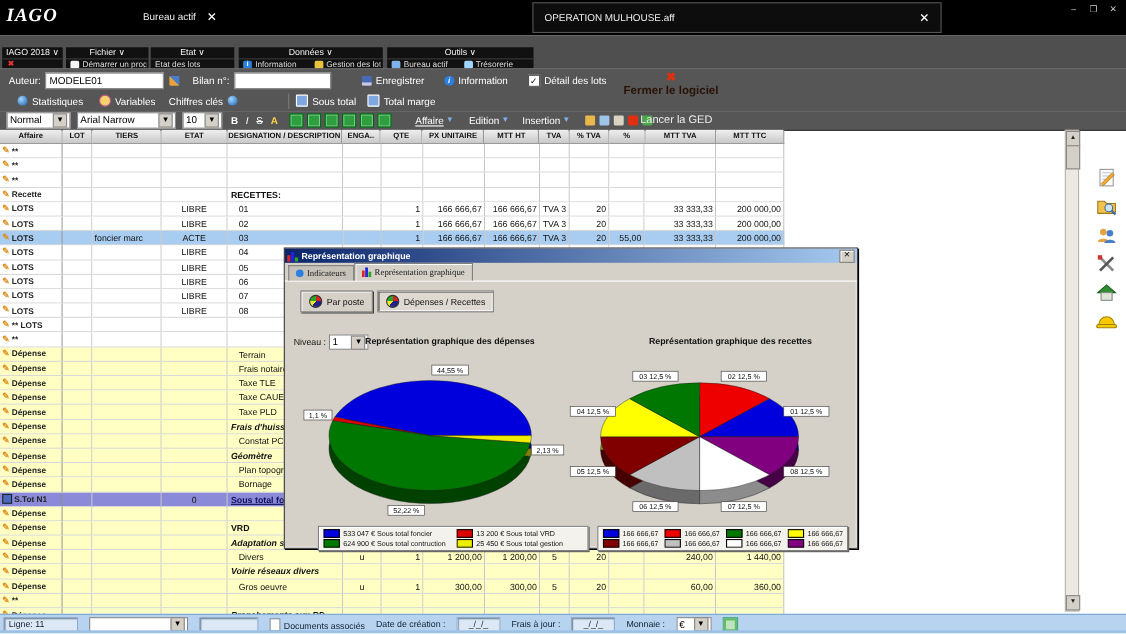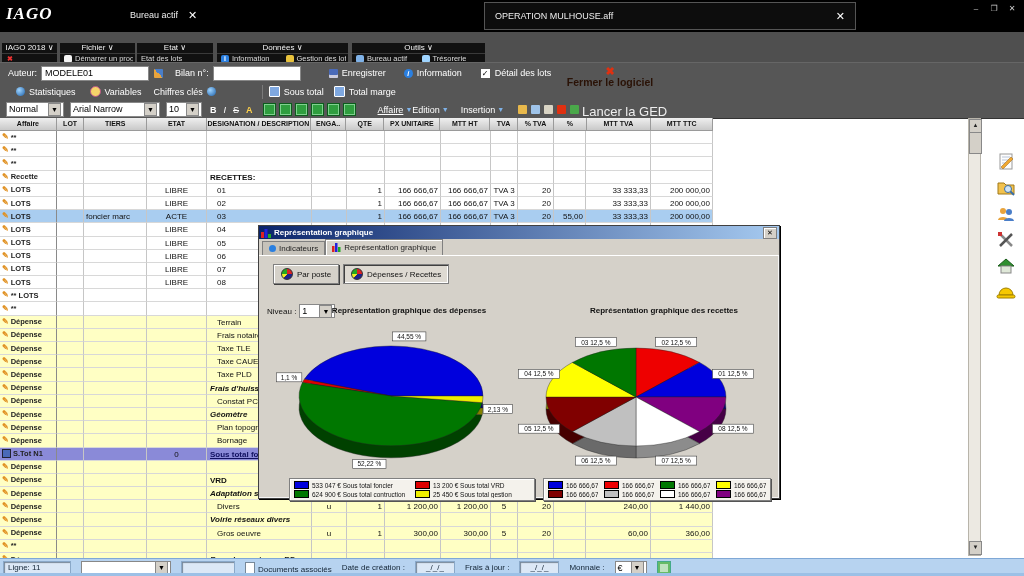--- a/index.html
+++ b/index.html
@@ -35,21 +35,21 @@
   .tbox{background:#fff;color:#000;border:1px solid #888;height:13px;line-height:13px;font-size:9px;padding:0 3px;overflow:hidden;}
   .tsel{background:#fff;color:#000;border:1px solid #888;height:13px;line-height:13px;font-size:9px;padding:0 2px;display:flex;justify-content:space-between;align-items:center;}
   .tsel .arr{background:#d4d0c8;border:1px solid #888;width:11px;height:11px;font-size:7px;line-height:11px;text-align:center;color:#000;}
   .tlabel{white-space:nowrap;}
   .tbtn{display:flex;align-items:center;gap:4px;white-space:nowrap;}
   .sq{display:inline-block;width:9px;height:9px;border-radius:1px;}
   .vsep{width:1px;height:14px;background:#7a7a7a;margin:0 6px;}
   #fermer{position:absolute;left:560px;top:66px;width:100px;text-align:center;z-index:5;}
   #fermer .x{color:#e03010;font-weight:bold;font-size:11px;line-height:10px;}
   #fermer .t{color:#2a1206;font-weight:bold;font-size:10.5px;}
-  #ged{position:absolute;left:582px;top:104px;font-size:13px;color:#eee;z-index:5;}
+  #ged{position:absolute;left:582px;top:104px;font-size:10px;color:#eee;z-index:5;}
   .gicon{width:11px;height:11px;background:#2f9e3f;border:1px solid #0c5c1c;box-shadow:inset 0 0 0 1px #7fd08f;}
   .chk{width:9px;height:9px;background:#fff;border:1px solid #555;color:#000;font-size:8px;line-height:9px;text-align:center;}
   .menu{display:flex;align-items:center;gap:2px;white-space:nowrap;}
   .menu .dn{color:#7fb2e8;font-size:7px;}
 
   
   #grid{position:absolute;left:0;top:118px;width:713px;}
   #grid-header{display:flex;height:13px;}
   .hc{background:linear-gradient(#efefef,#c9c9c9);border-right:1px solid #9a9a9a;border-bottom:1px solid #9a9a9a;font-size:7px;font-weight:bold;color:#111;text-align:center;line-height:12px;overflow:hidden;white-space:nowrap;}
   .grow{display:flex;height:13.2px;}
@@ -68,21 +68,21 @@
   .sbtn{position:absolute;left:0;width:11px;height:12px;background:#d4d0c8;border:1px solid #888;font-size:6px;text-align:center;line-height:11px;color:#222;}
   #sthumb{position:absolute;left:0;top:13px;width:11px;height:20px;background:#d4d0c8;border:1px solid #888;}
   #side-icons{position:absolute;left:994px;top:152px;width:24px;display:flex;flex-direction:column;gap:6px;align-items:center;z-index:4;}
   #side-icons svg{display:block;}
 
   
   #dialog{position:absolute;left:258px;top:225px;width:520px;height:272px;background:#d5d1c9;border:1px solid #404040;box-shadow:1px 1px 0 #000, -1px -1px 0 #f5f5f5 inset;z-index:40;}
   #dlg-title{height:13px;background:linear-gradient(90deg,#0a246a,#a6caf0);display:flex;align-items:center;padding:0 2px;gap:3px;}
   #dlg-title .txt{color:#fff;font-weight:bold;font-size:8px;flex:1;}
   #dlg-close{width:12px;height:10px;background:#d4d0c8;border:1px solid #808080;box-shadow:inset 1px 1px 0 #fff;font-size:7px;line-height:9px;text-align:center;color:#000;}
-  #dlg-tabs{display:flex;align-items:flex-end;height:16px;padding-left:3px;background:#d5d1c9;border-bottom:1px solid #fff;}
+  #dlg-tabs{display:flex;align-items:flex-end;height:16px;padding-left:3px;background:#d5d1c9;border-bottom:1px solid #fff;font-family:Liberation Serif, serif;}
   .dtab{display:flex;align-items:center;gap:3px;font-size:8px;padding:0 6px;height:13px;border:1px solid #808080;border-bottom:none;background:#c6c2ba;color:#222;}
   .dtab.active{height:15px;background:#d5d1c9;box-shadow:inset 1px 1px 0 #fff;}
   #dlg-body{position:relative;height:241px;}
   .dbtn{position:absolute;display:flex;align-items:center;gap:4px;font-size:8px;height:18px;padding:0 7px;background:#d5d1c9;border:1px solid #808080;box-shadow:inset 1px 1px 0 #fff, 1px 1px 0 #404040;color:#111;}
   .dbtn.active{background:#dedad2;box-shadow:inset 1px 1px 0 #404040, inset -1px -1px 0 #fff;}
   .pieic{width:10px;height:10px;border-radius:50%;background:conic-gradient(#d22 0 25%,#228 25% 60%,#ee2 60% 75%,#2a2 75%);border:1px solid #333;}
   #niveau{position:absolute;left:8px;top:48px;display:flex;align-items:center;gap:3px;font-size:8px;color:#111;}
   #niveau .tsel{height:12px;line-height:12px;width:30px;}
   .ptitle{position:absolute;top:50px;width:190px;text-align:center;font-size:8px;font-weight:bold;color:#111;}
   #ptitle0{left:55px;} #ptitle1{left:310px;}
@@ -274,21 +274,21 @@
       <span class="gicon"></span>
       <span class="gicon"></span>
       <span class="gicon"></span>
       <span class="gicon"></span>
       <span class="gicon"></span>
     </span>
     <span class="menu" style="margin-left:22px">
         <u>Affaire</u>
         <span class="dn">▼</span>
       </span>
-    <span class="menu" style="">
+    <span class="menu" style="margin-left:14px">
         <span>Edition</span>
         <span class="dn">▼</span>
       </span>
     <span class="menu" style="margin-left:12px">
         <span>Insertion</span>
         <span class="dn">▼</span>
       </span>
     <span style="display:flex;gap:4px;margin-left:14px">
       <span class="sq" style="background:#e8b84b"></span>
       <span class="sq" style="background:#9fc4ea"></span>

